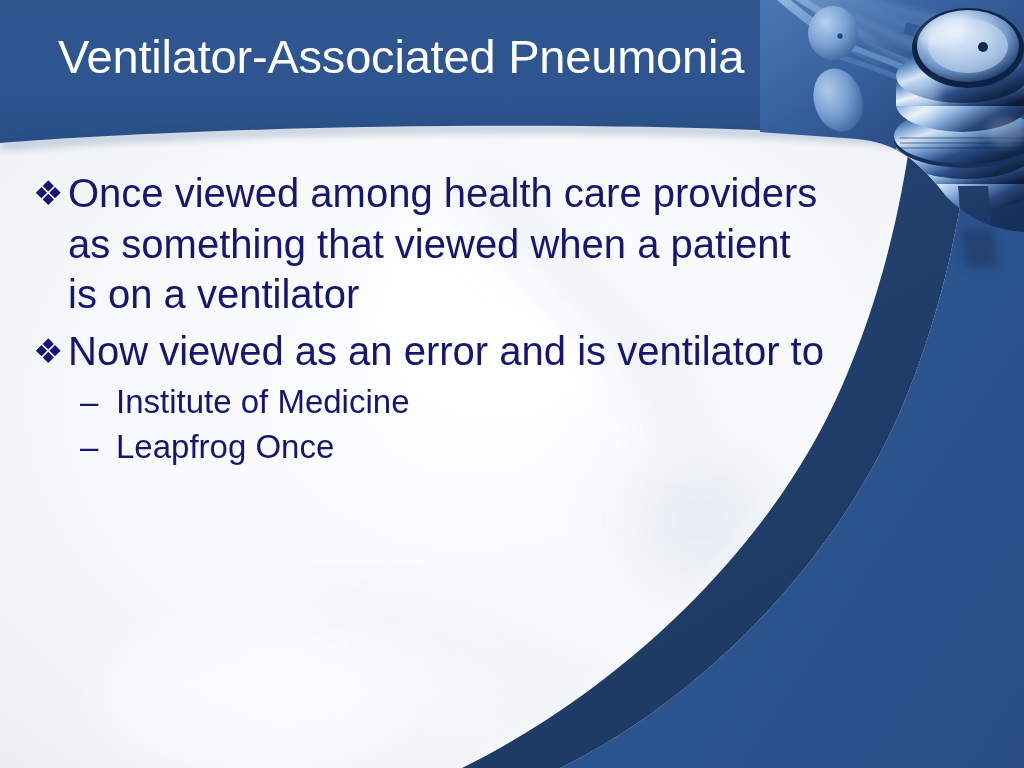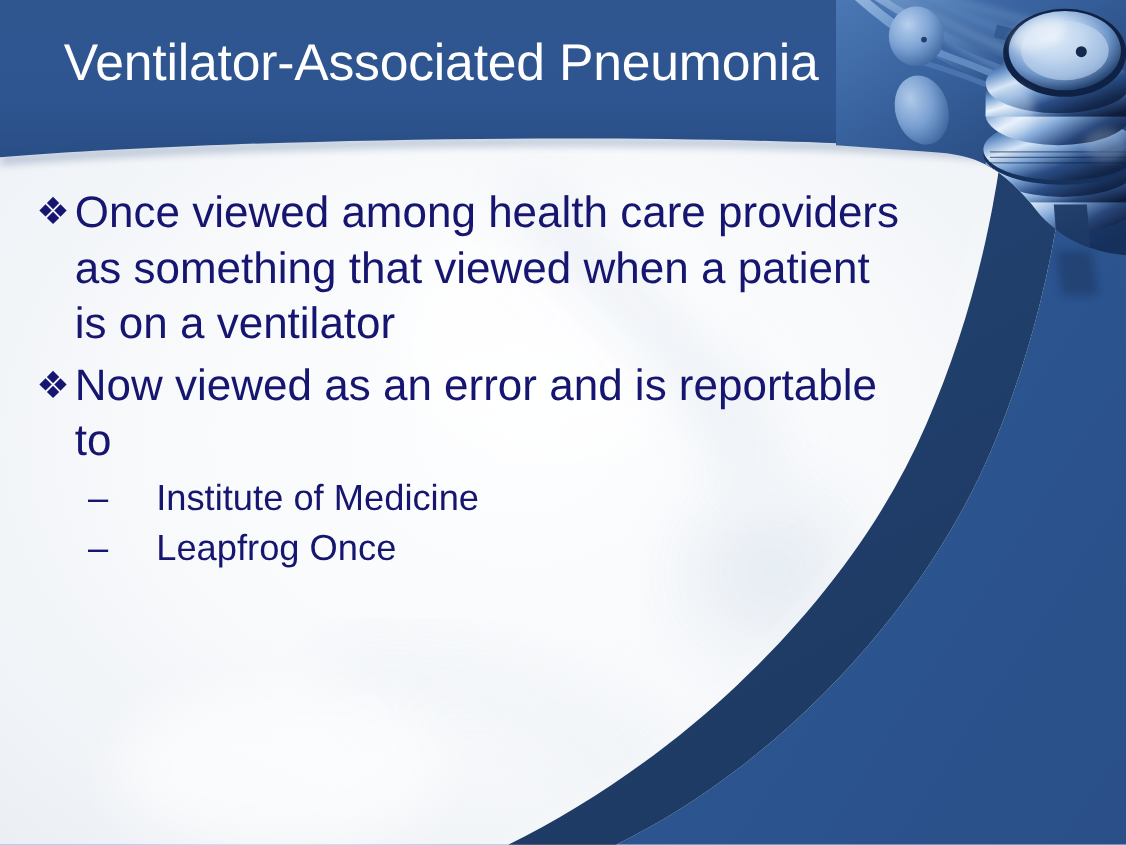--- a/index.html
+++ b/index.html
@@ -7,21 +7,21 @@
     padding: 0;
     background: #ffffff;
   }
 
   #slide {
     position: relative;
     width: 1024px;
     height: 768px;
     overflow: hidden;
     font-family: "Liberation Sans", sans-serif;
-    background: #3b82f6;
+    background: #15803d;
   }
 
   
   .layer {
     position: absolute;
     top: 0; left: 0;
     width: 1024px;
     height: 768px;
   }
 
@@ -113,21 +113,20 @@
   li.bullet-l2 > .marker {
     position: absolute;
     left: 12px;
     top: 0;
     font-size: 33px;
     color: #161670;
   }
 
   li.bullet-l2 > .btext {
     display: block;
-    margin-left: 26px;
   }
 
   
   li.bullet-l1.has-sub { margin-bottom: 0; }
 </style>
 </head>
 <body>
 
 <div id="slide">
 
@@ -340,21 +339,21 @@
   <div id="content">
     <ul class="bullets">
 
       <li class="bullet-l1">
         <span class="marker">❖</span>
         <span class="btext">Once viewed among health care providers as something that viewed when a patient is on a ventilator</span>
       </li>
 
       <li class="bullet-l1 has-sub">
         <span class="marker">❖</span>
-        <span class="btext">Now viewed as an error and is reportable to</span>
+        <span class="btext">Now viewed as an error and is ventilator to</span>
 
         <ul class="subbullets">
           <li class="bullet-l2">
             <span class="marker">–</span>
             <span class="btext">Institute of Medicine</span>
           </li>
           <li class="bullet-l2">
             <span class="marker">–</span>
             <span class="btext">Leapfrog Once</span>
           </li>

